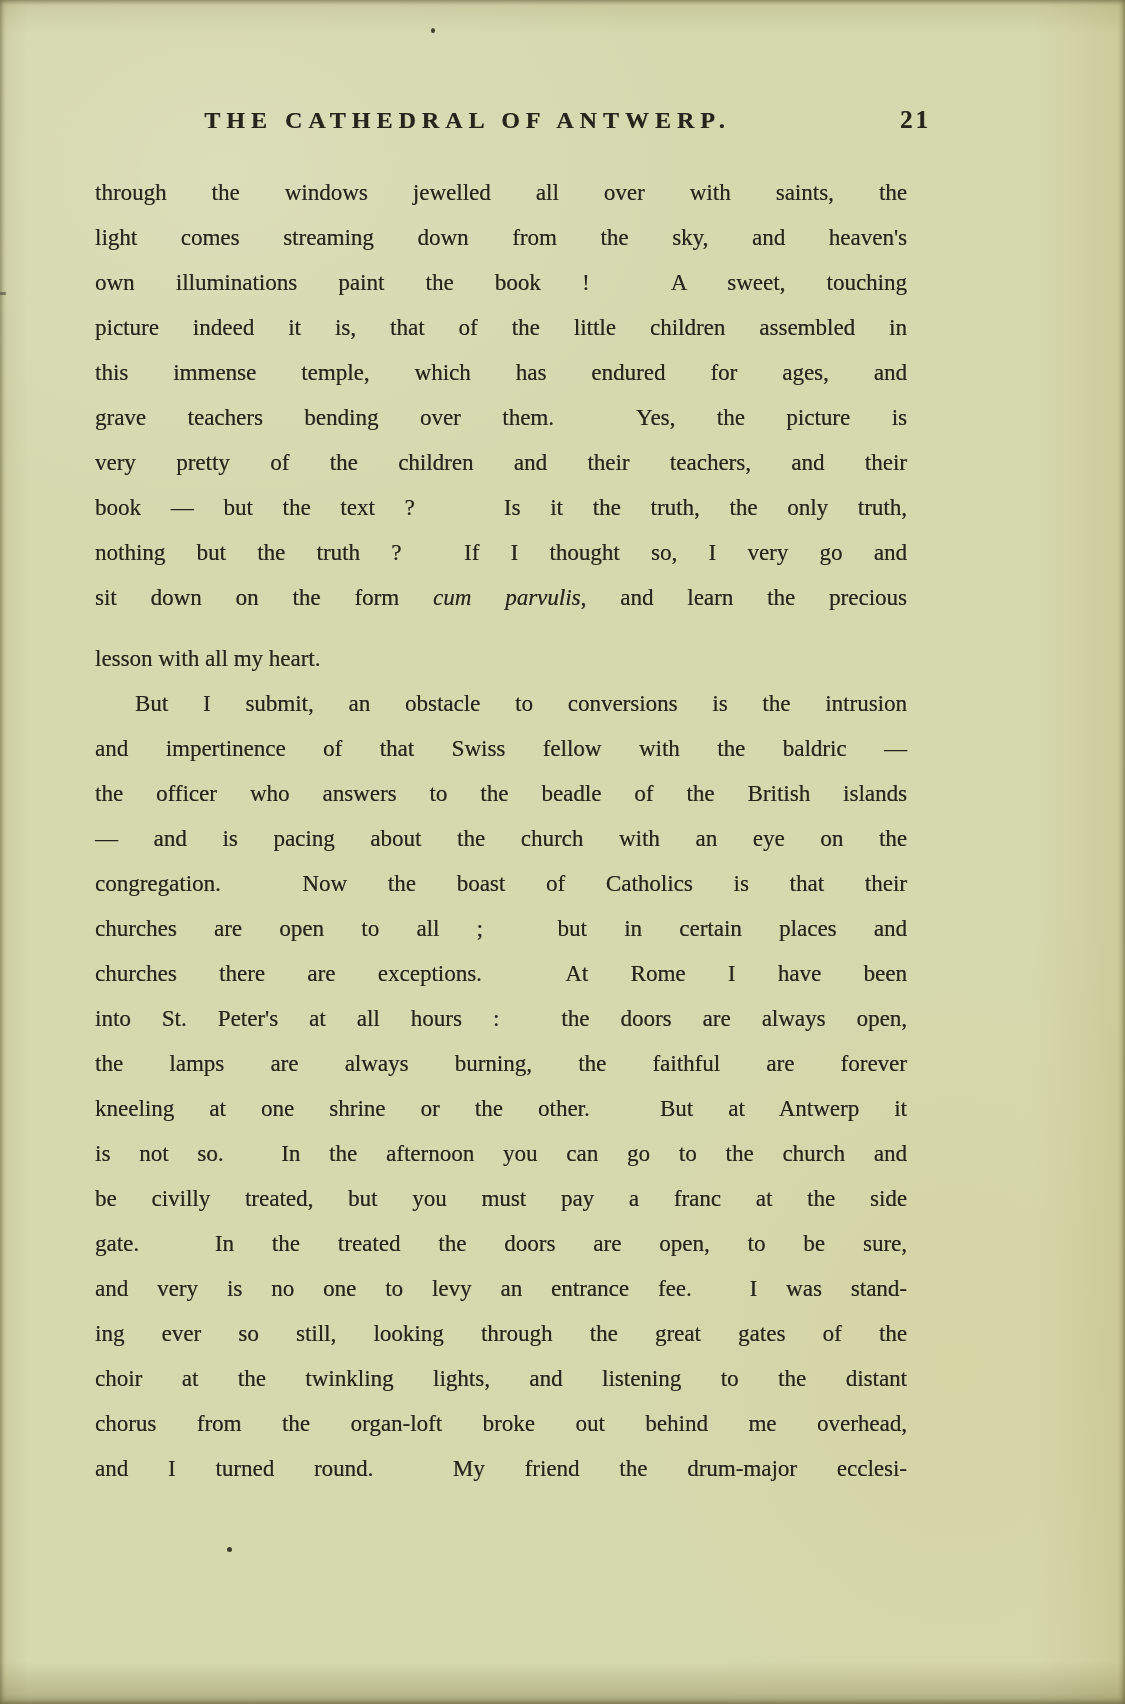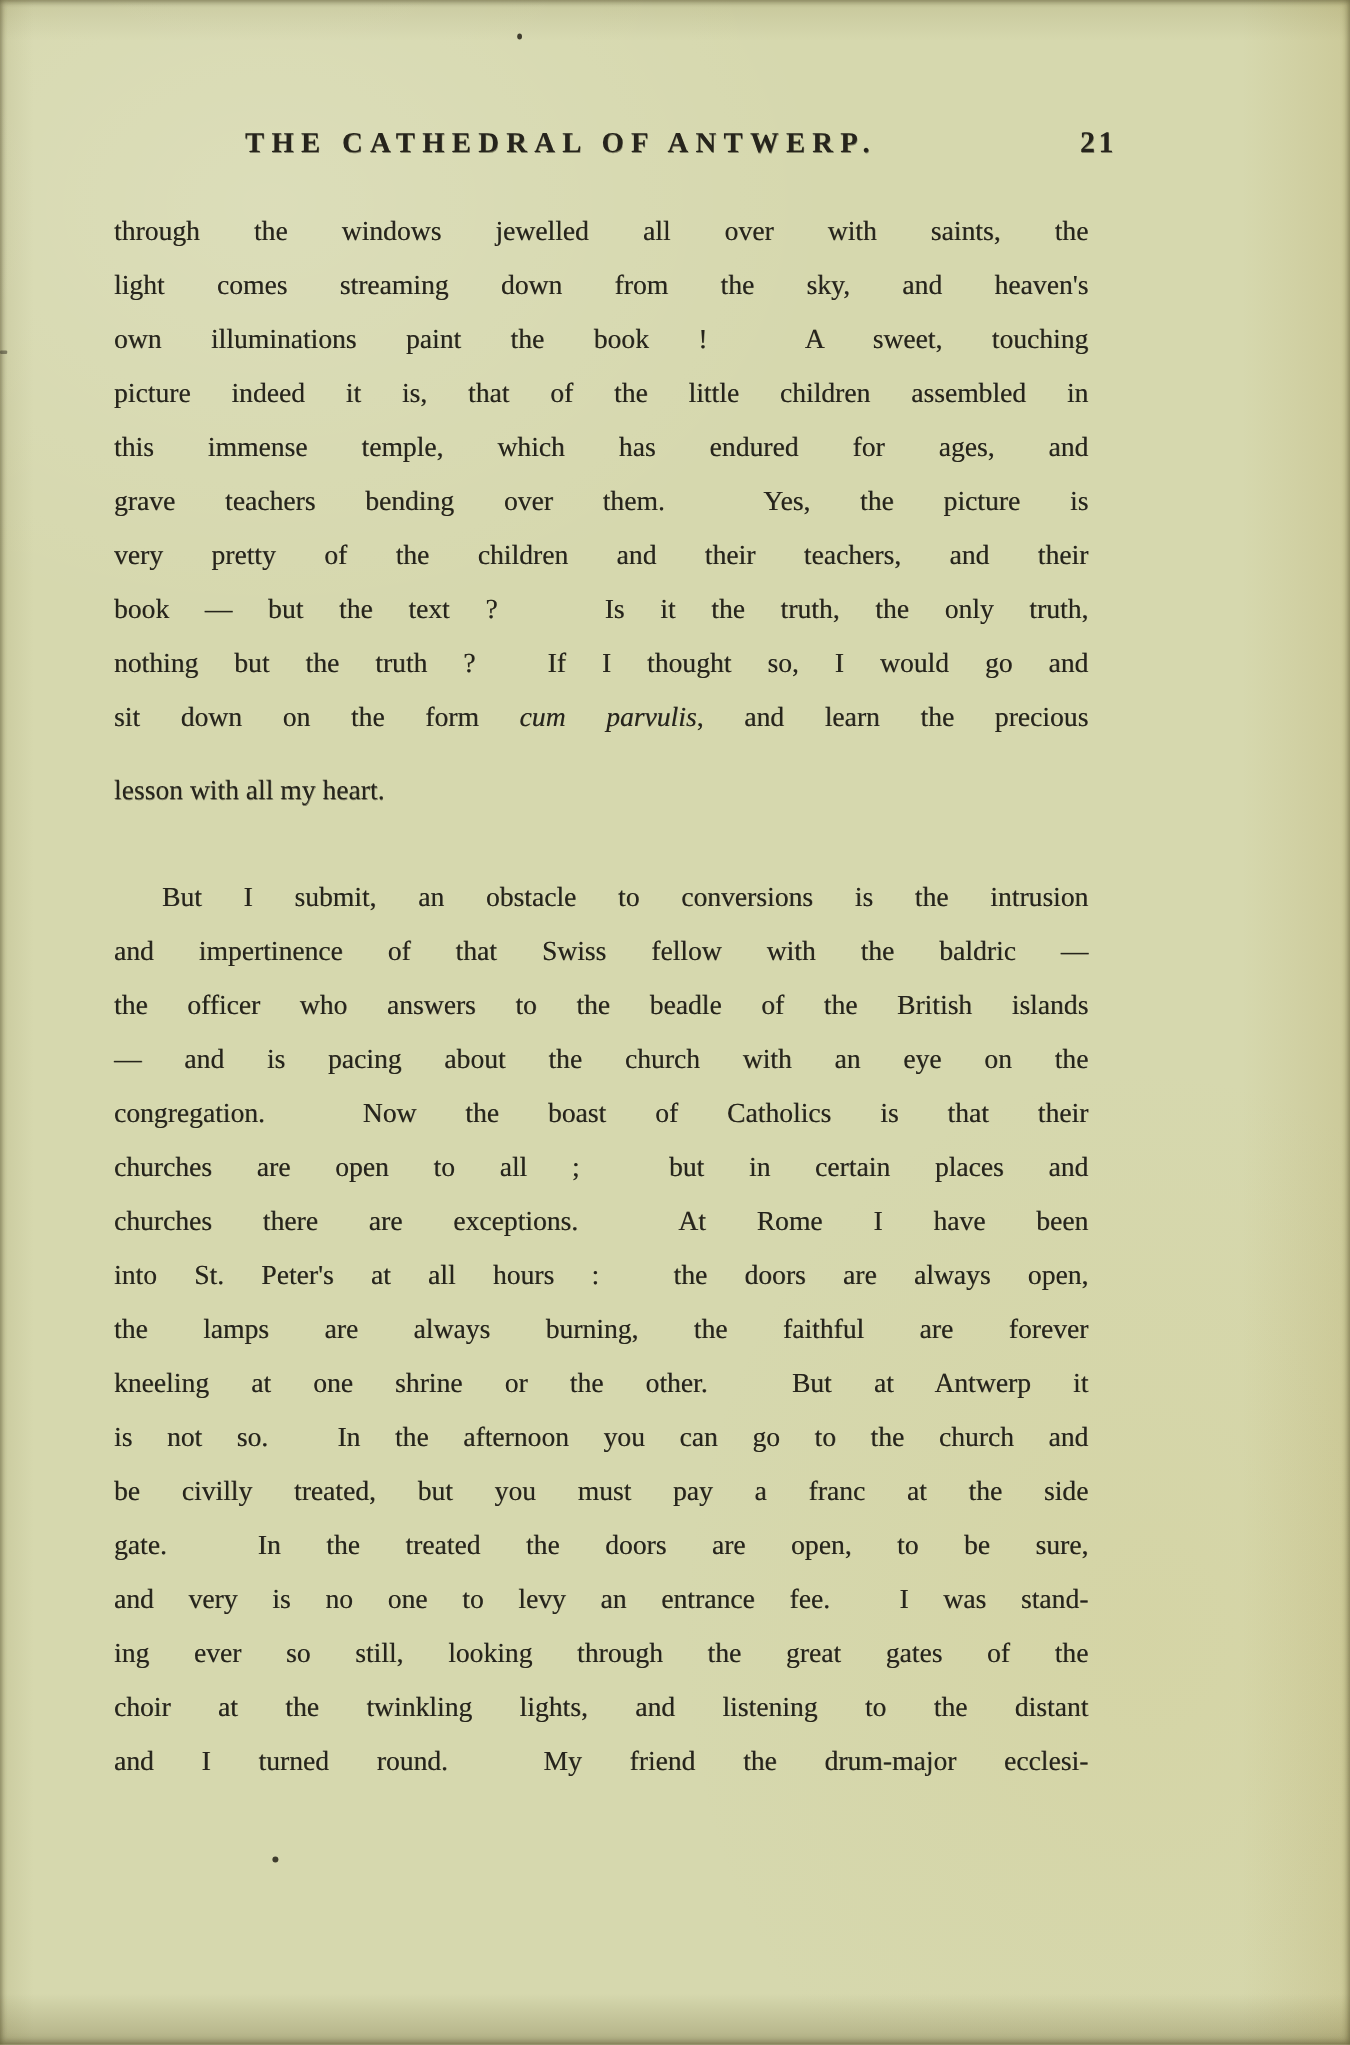--- a/index.html
+++ b/index.html
@@ -45,21 +45,21 @@
     font-size:23px;line-height:45px;color:var(--ink);
     text-shadow:0.35px 0.35px 0.45px rgba(30,28,18,0.5);
   }
   .line{
     height:45px;
     text-align:justify;
     text-align-last:justify;
     white-space:pre-wrap;
   }
   .line.flush{text-align-last:left;margin-top:16px;}
-  .line.indent{text-indent:40px;margin-top:44px;}
+  .line.indent{text-indent:40px;}
   .line .it{font-style:italic;}
   .speck{position:absolute;background:#3f3d2e;border-radius:50%;}
   .speck.s1{left:431px;top:28px;width:4px;height:5px;}
   .speck.s2{left:227px;top:1547px;width:5px;height:5px;}
   .speck.s3{left:0px;top:292px;width:6px;height:3px;border-radius:1px;opacity:.55;}
 </style>
 </head>
 <body>
 
 <div class="page">
@@ -74,34 +74,35 @@
 
   <div class="text-block" id="text-block">
       <div class="line"><span>through the windows jewelled all over with saints, the</span></div>
       <div class="line"><span>light comes streaming down from the sky, and heaven's</span></div>
       <div class="line"><span>own illuminations paint the book !  A sweet, touching</span></div>
       <div class="line"><span>picture indeed it is, that of the little children assembled in</span></div>
       <div class="line"><span>this immense temple, which has endured for ages, and</span></div>
       <div class="line"><span>grave teachers bending over them.  Yes, the picture is</span></div>
       <div class="line"><span>very pretty of the children and their teachers, and their</span></div>
       <div class="line"><span>book — but the text ?   Is it the truth, the only truth,</span></div>
-      <div class="line"><span>nothing but the truth ?  If I thought so, I would go and</span></div>
+      <div class="line"><span>nothing but the truth ?  If I thought so, I very go and</span></div>
       <div class="line"><span>sit down on the form </span><span class="it">cum parvulis</span><span>, and learn the precious</span></div>
       <div class="line flush"><span>lesson with all my heart.</span></div>
       <div class="line indent"><span>But I submit, an obstacle to conversions is the intrusion</span></div>
       <div class="line"><span>and impertinence of that Swiss fellow with the baldric —</span></div>
       <div class="line"><span>the officer who answers to the beadle of the British islands</span></div>
       <div class="line"><span>— and is pacing about the church with an eye on the</span></div>
       <div class="line"><span>congregation.  Now the boast of Catholics is that their</span></div>
       <div class="line"><span>churches are open to all ;  but in certain places and</span></div>
       <div class="line"><span>churches there are exceptions.  At Rome I have been</span></div>
       <div class="line"><span>into St. Peter's at all hours :  the doors are always open,</span></div>
       <div class="line"><span>the lamps are always burning, the faithful are forever</span></div>
       <div class="line"><span>kneeling at one shrine or the other.  But at Antwerp it</span></div>
       <div class="line"><span>is not so.  In the afternoon you can go to the church and</span></div>
       <div class="line"><span>be civilly treated, but you must pay a franc at the side</span></div>
       <div class="line"><span>gate.  In the treated the doors are open, to be sure,</span></div>
       <div class="line"><span>and very is no one to levy an entrance fee.  I was stand-</span></div>
       <div class="line"><span>ing ever so still, looking through the great gates of the</span></div>
       <div class="line"><span>choir at the twinkling lights, and listening to the distant</span></div>
+      <div class="line"><span>chorus from the organ-loft broke out behind me overhead,</span></div>
       <div class="line"><span>and I turned round.  My friend the drum-major ecclesi-</span></div>
     </div>
 </div>
 
 </body></html>

